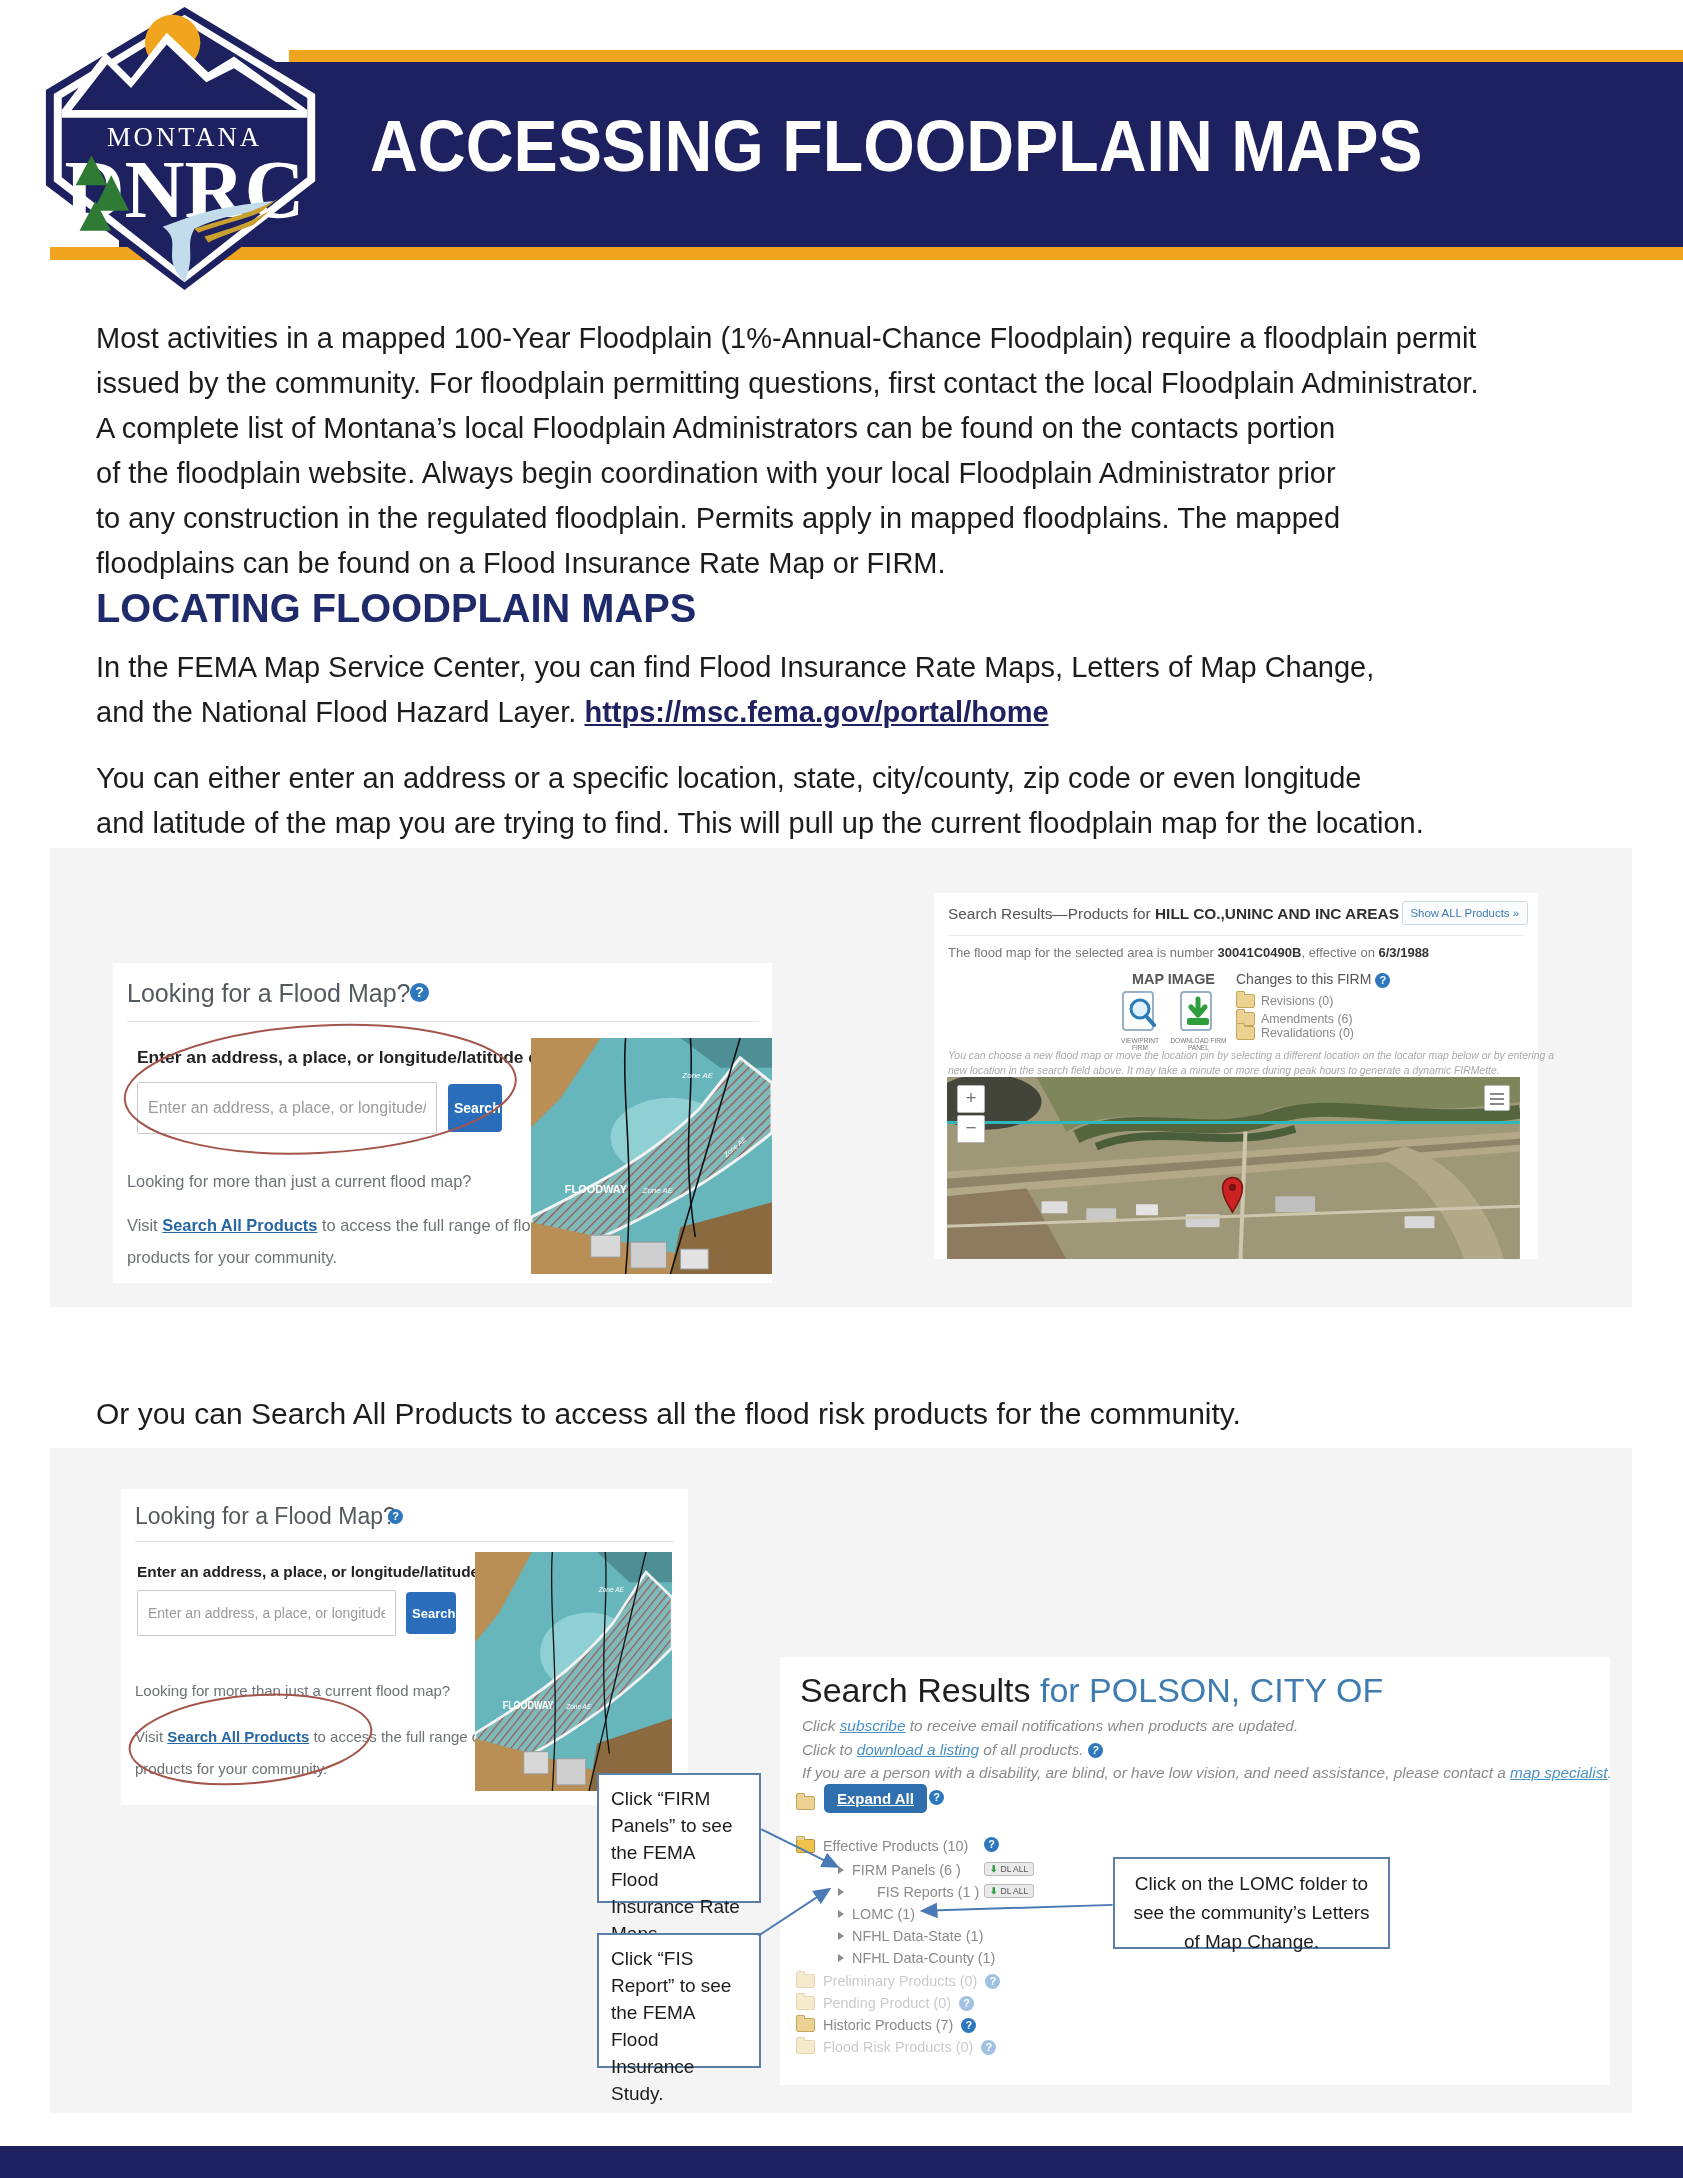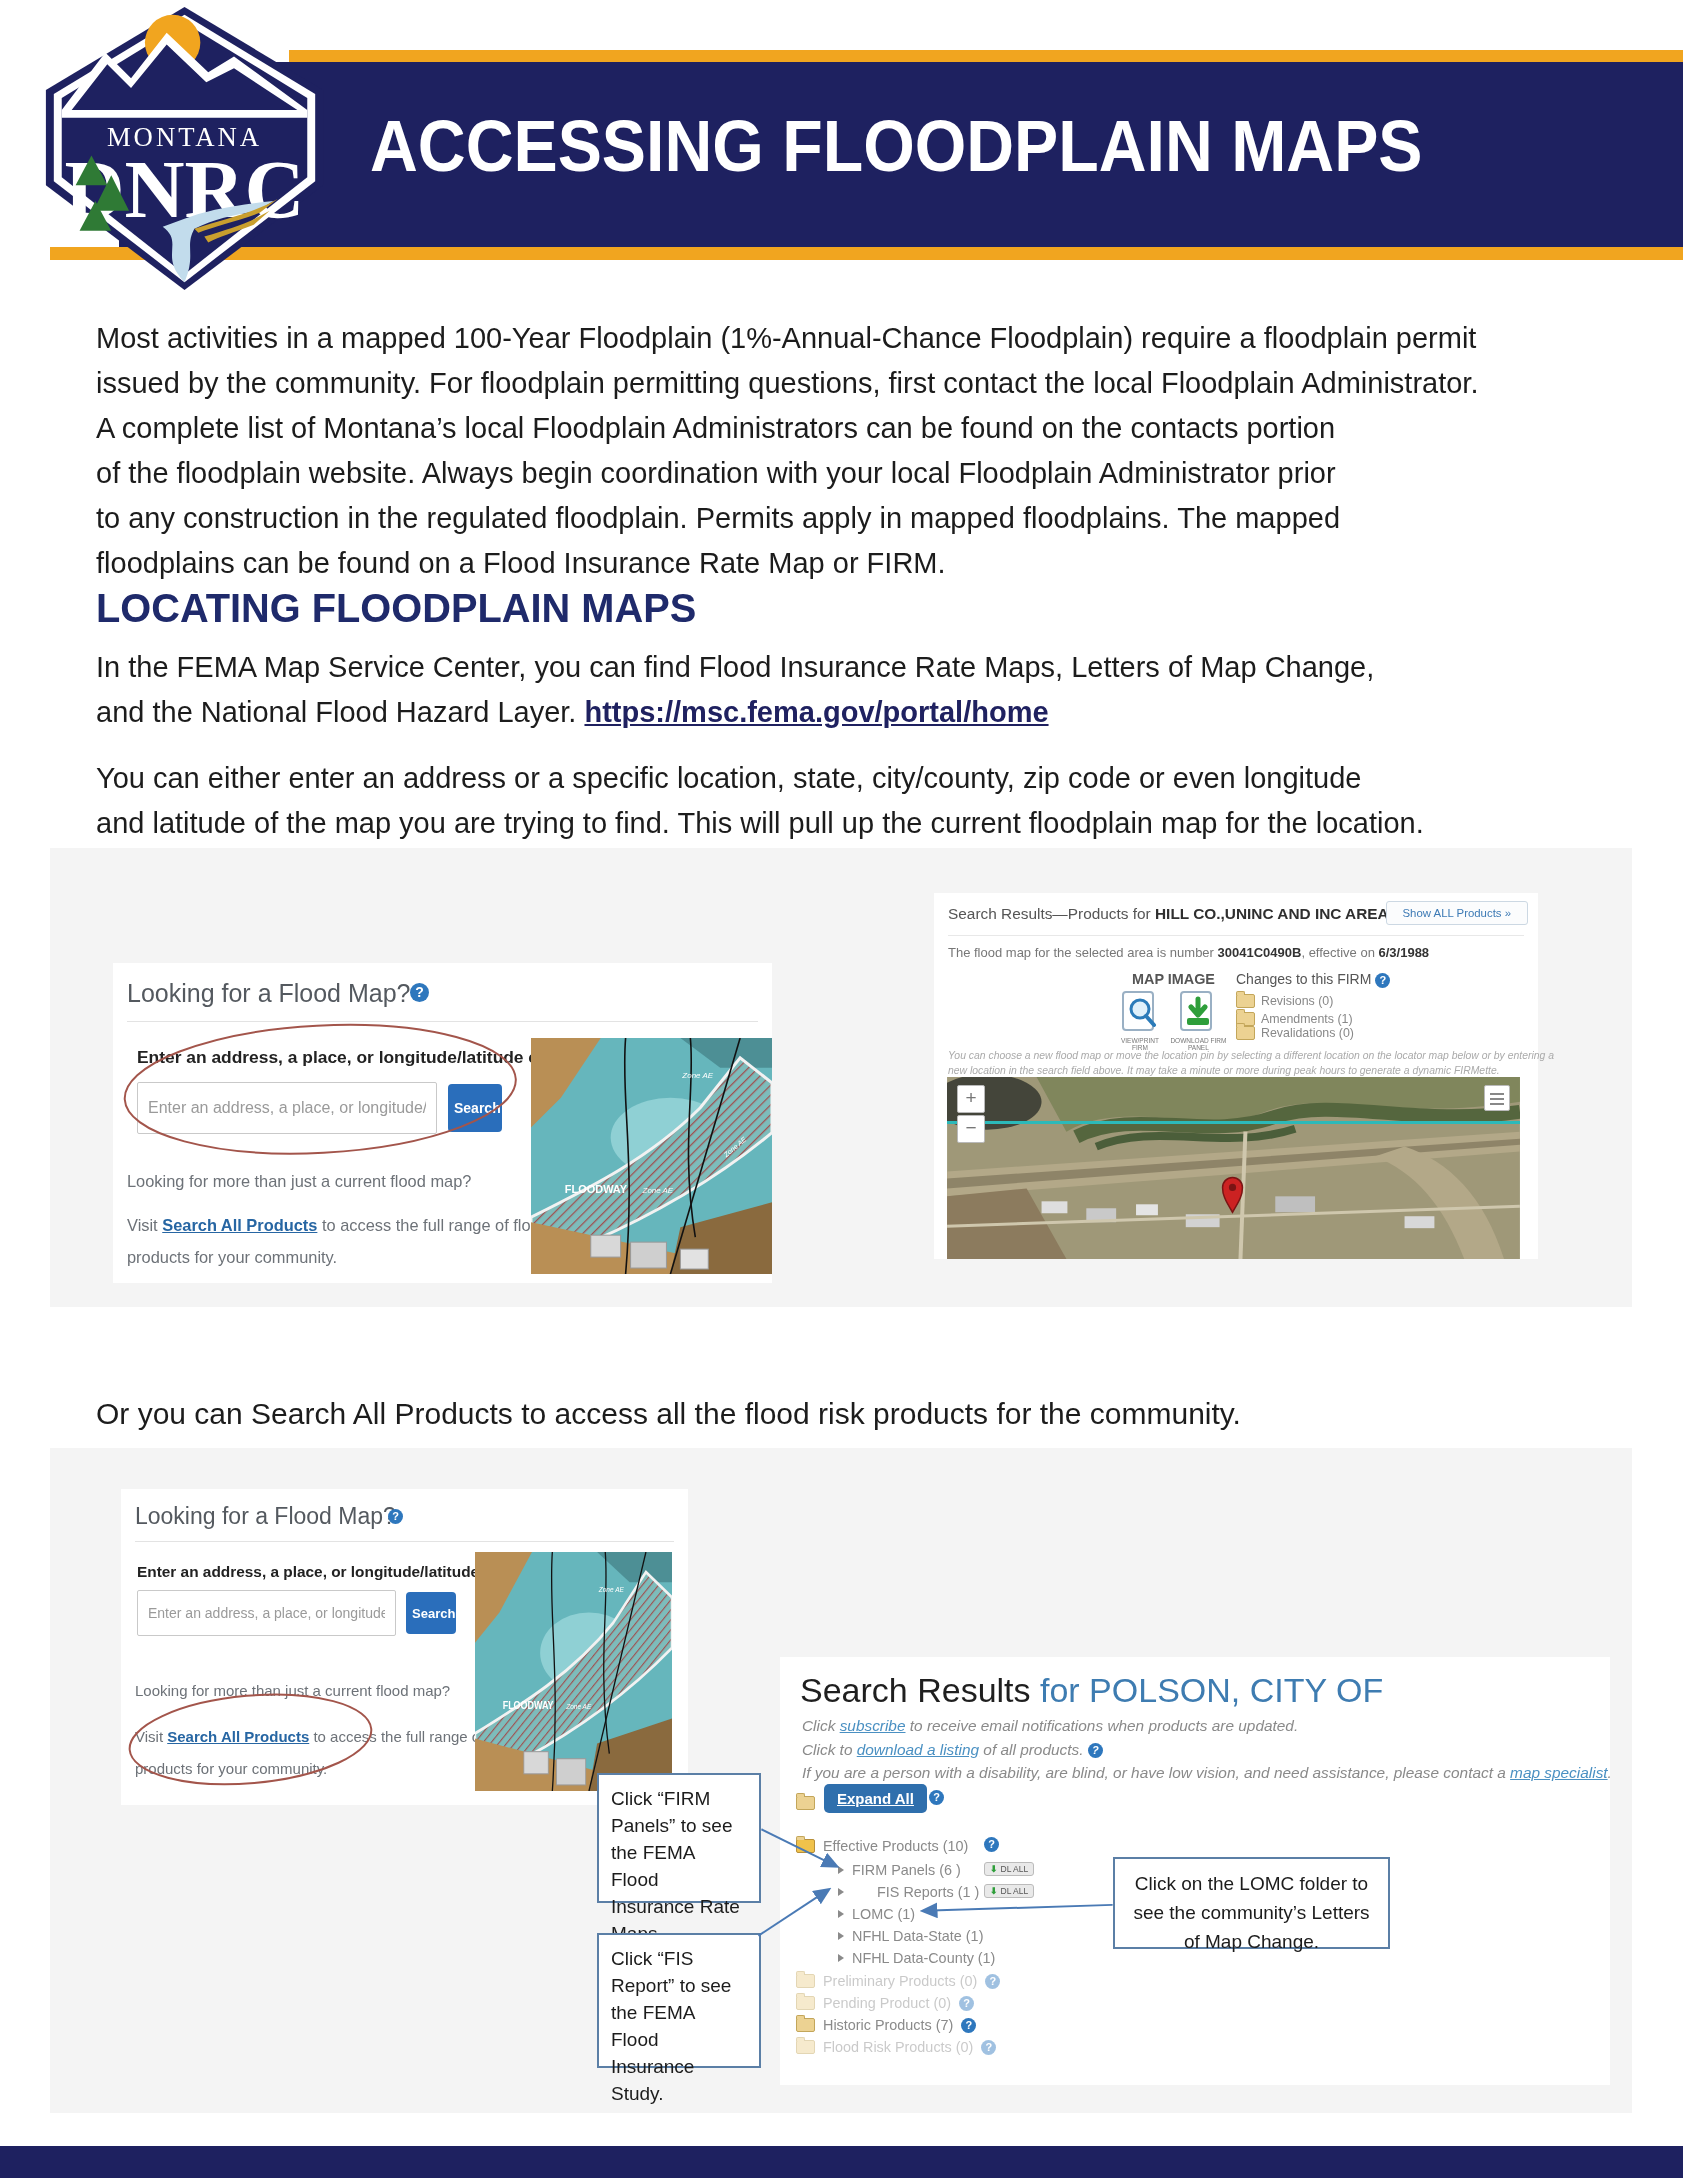--- a/index.html
+++ b/index.html
@@ -34,21 +34,21 @@
   .msc-input::placeholder{color:#9a9a9a;}
   .search-btn{position:absolute;background:#2A6EBB;color:#fff;border:none;border-radius:4px;
               font-family:"Liberation Sans",sans-serif;font-weight:bold;cursor:pointer;}
   .gray-txt{color:#6d7278;white-space:nowrap;}
   .blue-link{color:#2766a3;font-weight:bold;text-decoration:underline;}
 
   
   .pc-title-pre{color:#555;}
   .pc-title-comm{color:#2f2f2f;font-weight:bold;}
   .show-all{position:absolute;border:1px solid #ccd8e3;background:#fbfcfd;border-radius:3px;
-            color:#3d7ab5;font-size:11.4px;padding:5px 16px;white-space:nowrap;}
+            color:#3d7ab5;font-size:11.4px;padding:5px 8px;white-space:nowrap;}
   .numline{font-size:13px;color:#777;white-space:nowrap;}
   .numline b{color:#333;}
   .note-line{font-size:10.4px;font-style:italic;color:#aaa;white-space:nowrap;}
   .changes-row{display:flex;align-items:center;gap:6px;font-size:12.4px;color:#888;white-space:nowrap;}
   .folder{display:inline-block;width:17px;height:12px;background:#ecd292;border:1px solid #c3a65a;
           border-radius:2px;position:relative;flex:0 0 auto;}
   .folder::before{content:"";position:absolute;top:-4px;left:-1px;width:7px;height:3px;background:#ecd292;
           border:1px solid #c3a65a;border-bottom:none;border-radius:2px 2px 0 0;}
   .mapbtn{position:absolute;width:26px;height:26px;background:#fff;border:1px solid #b9b9b9;
           color:#777;font-size:19px;text-align:center;line-height:23px;border-radius:2px;}
@@ -209,21 +209,21 @@
         <div style="font-size:14px;color:#555;white-space:nowrap;">
           <span>Changes to this FIRM</span>
           <span class="qicon sm"></span>
         </div>
         <div class="changes-row" style="margin-top:6px;">
           <span class="folder"></span>
           <span>Revisions (0)</span>
         </div>
         <div class="changes-row" style="margin-top:4px;">
           <span class="folder"></span>
-          <span>Amendments (1)</span>
+          <span>Amendments (6)</span>
         </div>
         <div class="changes-row" style="margin-top:0;">
           <span class="folder"></span>
           <span>Revalidations (0)</span>
         </div>
       </div>
 
       <div class="abs note-line" style="left:14px;top:157px;">You can choose a new flood map or move the location pin by selecting a different location on the locator map below or by entering a</div>
       <div class="abs note-line" style="left:14px;top:172px;">new location in the search field above. It may take a minute or more during peak hours to generate a dynamic FIRMette.</div>
 

